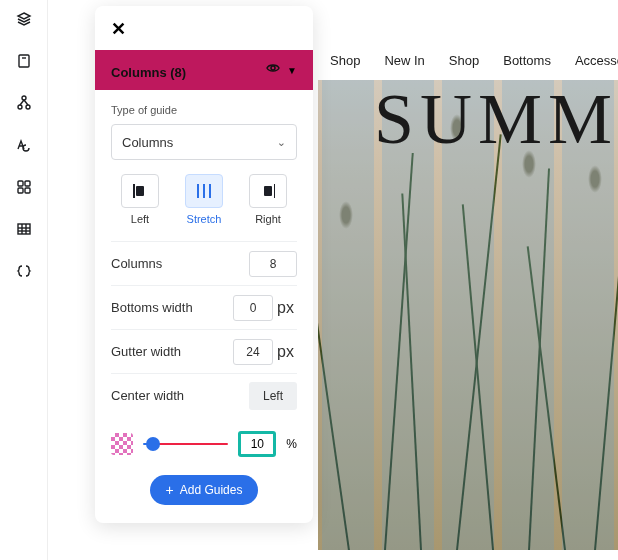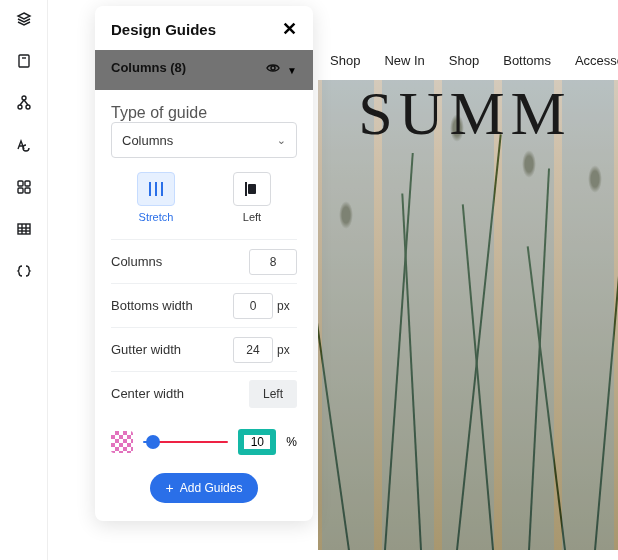--- a/index.html
+++ b/index.html
@@ -9,28 +9,28 @@
 .icon-rail { position: absolute; left: 0; top: 0; width: 48px; height: 100%; background: #fff; border-right: 1px solid #eee; display: flex; flex-direction: column; align-items: center; padding-top: 10px; gap: 24px; }
 .rail-icon { width: 18px; height: 18px; display: flex; align-items: center; justify-content: center; color: #333; cursor: pointer; }
 .rail-icon svg { width: 16px; height: 16px; stroke: #1d1f22; fill: none; stroke-width: 1.4; }
 
 
 .panel { position: absolute; left: 95px; top: 6px; width: 218px; background: #fff; border-radius: 8px; box-shadow: 0 4px 20px rgba(0,0,0,0.12); z-index: 10; }
 .panel-header { display: flex; align-items: center; justify-content: space-between; padding: 14px 16px 12px 16px; }
 .panel-title { font-weight: 700; font-size: 15px; color: #111; }
 .close-btn { font-size: 18px; font-weight: 600; cursor: pointer; line-height: 1; }
 
-.section-bar { background: #737373; padding: 10px 16px; display: flex; align-items: flex-start; justify-content: space-between; }
+.section-bar { background: #be185d; padding: 10px 16px; display: flex; align-items: flex-end; justify-content: space-between; }
 .section-label { font-size: 13px; font-weight: 600; color: #111; }
 .section-controls { display: flex; align-items: center; gap: 6px; }
 .eye-icon svg { width: 16px; height: 16px; fill: none; stroke: #111; stroke-width: 1.5; }
 .caret-down { font-size: 10px; }
 
 .panel-body { padding: 14px 16px 18px 16px; }
-.sublabel { font-size: 16px; color: #555; }
+.sublabel { font-size: 11px; color: #555; margin-bottom: 8px; }
 
 .select-box { width: 100%; height: 36px; border: 1px solid #d8dade; border-radius: 4px; padding: 0 10px; display: flex; align-items: center; justify-content: space-between; font-size: 13px; color: #333; cursor: pointer; margin-bottom: 14px; }
 .select-caret { font-size: 11px; color: #666; }
 
 .align-row { display: flex; gap: 6px; margin-bottom: 16px; }
 .align-cell { flex: 1; display: flex; flex-direction: column; align-items: center; gap: 5px; cursor: pointer; }
 .align-btn { width: 38px; height: 34px; border: 1px solid #d8dade; border-radius: 4px; display: flex; align-items: center; justify-content: center; }
 .align-btn.active { background: #e6f0ff; border-color: #c6dcff; }
 .align-glyph { width: 14px; height: 14px; position: relative; }
 .align-glyph .bar { position: absolute; background: #1d1f26; }
@@ -46,51 +46,51 @@
 .align-label { font-size: 11px; color: #333; }
 .align-cell.active .align-label { color: #2a6fe8; }
 .align-btn.active .align-glyph .bar, .align-btn.active .align-glyph .block, .align-btn.active .align-glyph .line { background:#2a6fe8; }
 
 .field-row { display: flex; align-items: center; justify-content: space-between; height: 44px; border-top: 1px solid #eef0f2; }
 .field-row:last-of-type { border-bottom: 1px solid #eef0f2; }
 .field-label { font-size: 13px; color: #333; }
 .field-input-wrap { display: flex; align-items: center; gap: 4px; }
 .num-input { width: 40px; height: 26px; border: 1px solid #d8dade; border-radius: 3px; text-align: center; font-size: 12px; color:#333; }
 .num-input.wide { width: 48px; }
-.unit { font-size: 12px; color: #333; width: 20px; }
+.unit { font-size: 16px; color: #333; width: 20px; }
 .auto-box { width: 48px; height: 28px; border-radius: 3px; background: #eef0f2; display: flex; align-items:center; justify-content:center; font-size: 12px; color:#333; }
 
 .slider-row { display: flex; align-items: center; gap: 10px; margin-top: 14px; }
 .swatch { width: 22px; height: 22px; border-radius: 3px;
   background-image: linear-gradient(45deg,#c08 25%,transparent 25%),linear-gradient(-45deg,#c08 25%,transparent 25%),linear-gradient(45deg,transparent 75%,#c08 75%),linear-gradient(-45deg,transparent 75%,#c08 75%);
   background-size: 8px 8px; background-position:0 0,0 4px,4px -4px,-4px 0; background-color:#fff; opacity:0.55;
 }
 .slider { flex:1; height: 2px; background: linear-gradient(to right, #2a6fe8 0%, #2a6fe8 12%, #e24 12%, #e24 100%); position: relative; border-radius: 2px; }
 .slider .thumb { position:absolute; left:12%; top:50%; transform:translate(-50%,-50%); width:14px; height:14px; background:#2a6fe8; border-radius:50%; }
-.pct-input { width: 38px; height: 26px; border: 6px solid #14b8a6; border-radius: 3px; text-align: center; font-size: 12px; }
+.pct-input { width: 38px; height: 26px; border: 3px solid #14b8a6; border-radius: 3px; text-align: center; font-size: 12px; }
 .pct { font-size: 12px; }
 
 .add-btn { margin: 18px auto 0 auto; display: flex; align-items:center; justify-content:center; gap:6px; background:#2a6fe8; color:#fff; border:none; height: 30px; width: 108px; border-radius: 15px; font-size: 12px; font-weight: 500; cursor:pointer; }
 .plus { font-size: 14px; line-height: 1; }
 
 
 .canvas { position:absolute; left:318px; top:40px; width:300px; height:510px; background:#f4f4f4; overflow:hidden; }
 .photo { position:absolute; inset:0; background: linear-gradient(180deg, #d7cfc4 0%, #cfbfa7 25%, #a8976f 100%); }
 .reed { position:absolute; bottom:0; width:2px; background: linear-gradient(#4a5a2a,#2e3a17); transform-origin:bottom center; }
 .r1{left:10%;height:65%;transform:rotate(-8deg)} .r2{left:22%;height:78%;transform:rotate(4deg)} .r3{left:34%;height:70%;transform:rotate(-3deg)} .r4{left:46%;height:82%;transform:rotate(6deg)} .r5{left:58%;height:68%;transform:rotate(-5deg)} .r6{left:70%;height:75%;transform:rotate(3deg)} .r7{left:82%;height:60%;transform:rotate(-7deg)} .r8{left:92%;height:72%;transform:rotate(5deg)}
 .plume{position:absolute;width:14px;height:28px;background:radial-gradient(ellipse,#8a7a56 40%,transparent 70%);border-radius:50%}
 .p1{left:7%;bottom:63%} .p2{left:44%;bottom:80%} .p3{left:68%;bottom:73%} .p4{left:90%;bottom:70%}
 
 .guides { position:absolute; inset:0; display:flex; pointer-events:none; }
 .guide-col { flex:1; background: rgba(80,160,220,0.22); margin: 0 4px; }
 
 .nav { position:absolute; top:0; left:0; right:0; height:40px; background:#fff; display:flex; align-items:center; gap:24px; padding:0 12px; font-size:13px; color:#222; }
 .nav-item { cursor:pointer; white-space:nowrap; }
 
-.hero-text { position:absolute; top:38px; left:-6px; right:0; text-align:center; font-family: "Times New Roman", Georgia, serif; font-size: 62px; letter-spacing: 6px; color:#1a1a1a; white-space:nowrap; }
+.hero-text { position:absolute; top:38px; left:-6px; right:0; text-align:right; font-family: "Times New Roman", Georgia, serif; font-size: 72px; letter-spacing: 6px; color:#1a1a1a; white-space:nowrap; }
 </style>
 </head>
 <body>
 
 <div class="icon-rail">
   <div class="rail-icon">
       <svg viewBox="0 0 16 16">
         <polygon points="8,2 14,5 8,8 2,5"></polygon>
         <polyline points="2,8 8,11 14,8"></polyline>
         <polyline points="2,11 8,14 14,11"></polyline>
@@ -137,21 +137,20 @@
   <div class="rail-icon">
       <svg viewBox="0 0 16 16">
         <path d="M6 3 a3 3 0 0 0 -3 3 a2 2 0 0 1 -1 2 a2 2 0 0 1 1 2 a3 3 0 0 0 3 3"></path>
         <path d="M10 3 a3 3 0 0 1 3 3 a2 2 0 0 0 1 2 a2 2 0 0 0 -1 2 a3 3 0 0 1 -3 3"></path>
       </svg>
     </div>
 </div>
 
 <div class="panel">
   <div class="panel-header">
-    <div class="panel-title">Design Guides</div>
     <div class="close-btn">✕</div>
   </div>
   <div class="section-bar">
     <div class="section-label">Columns (8)</div>
     <div class="section-controls">
       <span class="eye-icon"><svg viewBox="0 0 16 16">
             <path d="M2 8 C4 4 12 4 14 8 C12 12 4 12 2 8 Z"></path>
             <circle cx="8" cy="8" r="2"></circle>
           </svg></span>
       <span class="caret-down">▼</span>
@@ -159,38 +158,47 @@
   </div>
 
   <div class="panel-body">
     <div class="sublabel">Type of guide</div>
     <div class="select-box">
       <span>Columns</span>
       <span class="select-caret">⌄</span>
     </div>
 
     <div class="align-row">
+      <div class="align-cell">
+        <div class="align-btn">
+            <div class="align-glyph left">
+              <span class="line"></span>
+              <span class="block"></span>
+            </div>
+          </div>
+        <div class="align-label">Left</div>
+      </div>
       <div class="align-cell active">
         <div class="align-btn active">
             <div class="align-glyph stretch">
               <span class="bar b1"></span>
               <span class="bar b2"></span>
               <span class="bar b3"></span>
             </div>
           </div>
         <div class="align-label">Stretch</div>
       </div>
       <div class="align-cell">
         <div class="align-btn">
-            <div class="align-glyph left">
+            <div class="align-glyph right">
               <span class="line"></span>
               <span class="block"></span>
             </div>
           </div>
-        <div class="align-label">Left</div>
+        <div class="align-label">Right</div>
       </div>
     </div>
 
     <div class="field-row">
       <span class="field-label">Columns</span>
       <div class="field-input-wrap">
         <input class="num-input wide" value="8" style="">
       </div>
     </div>
     <div class="field-row">

